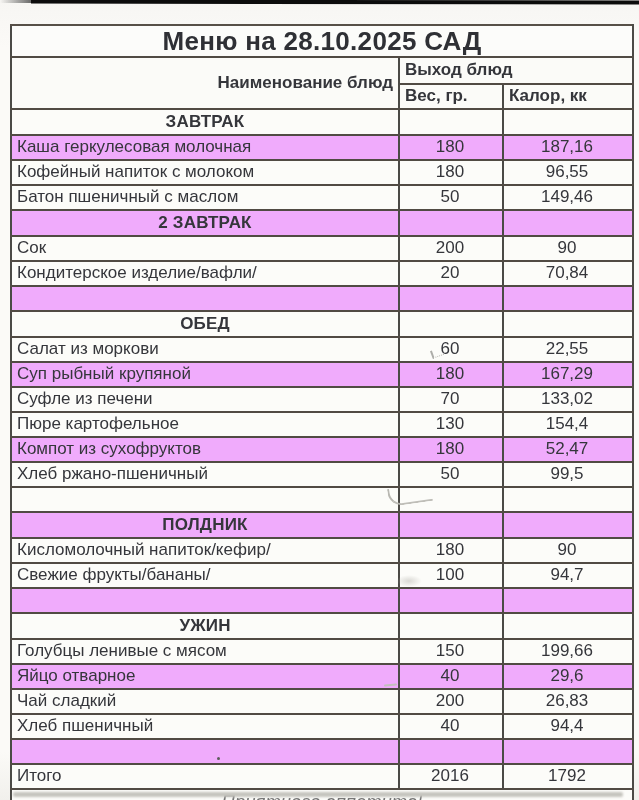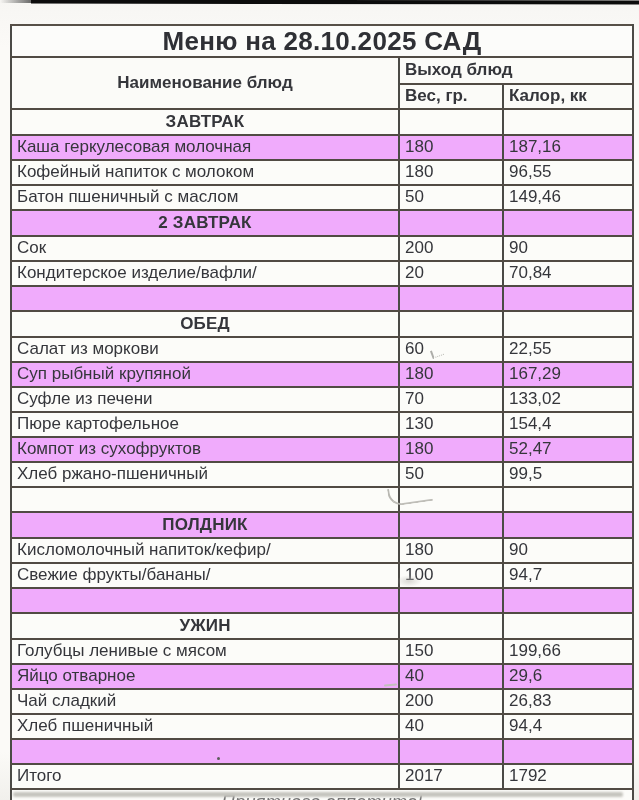--- a/index.html
+++ b/index.html
@@ -39,35 +39,35 @@
     height: 30px;
     font-size: 26px;
     font-weight: bold;
     text-align: center;
     color: #2f3035;
     letter-spacing: 0.3px;
     background: #fcfcfa;
   }
   thead th { font-weight: bold; background: #fbfbf8; }
   th.col-names {
-    text-align: center;
+    text-align: right;
     vertical-align: middle;
     font-size: 17.5px;
   }
   th.group-head { text-align: left; height: 25px; }
   th.sub-head  { text-align: left; height: 23px; margin-left: 32px; }
   tbody tr { height: 25px; }
   tbody tr.section { height: 26px; }
   tbody td.name { text-align: left; }
   tbody tr.section td.name {
     text-align: center;
     font-weight: bold;
     letter-spacing: 0.2px;
   }
-  tbody td.num { text-align: left; padding-right: 7px; }
+  tbody td.num { text-align: center; padding-right: 7px; }
   tbody tr:nth-child(3n+2) td { background: #f0abfc; }
   tr.footer td {
     text-align: center;
     font-style: italic;
     font-size: 18.5px;
     color: #737373;
     height: 24px;
   }
   
   .artifact { position: absolute; pointer-events: none; }
@@ -265,21 +265,21 @@
           <td class="num">40</td>
           <td class="num">94,4</td>
         </tr>
         <tr class="empty">
           <td class="name"></td>
           <td class="num"></td>
           <td class="num"></td>
         </tr>
         <tr class="total">
           <td class="name">Итого</td>
-          <td class="num">2017</td>
+          <td class="num">2016</td>
           <td class="num">1792</td>
         </tr>
         <tr class="footer">
           <td colspan="3">Приятного аппетита!</td>
         </tr>
       </tbody>
   </table>
 
   <div class="artifact bar-top"></div>
   <div class="artifact bar-top-fade"></div>

